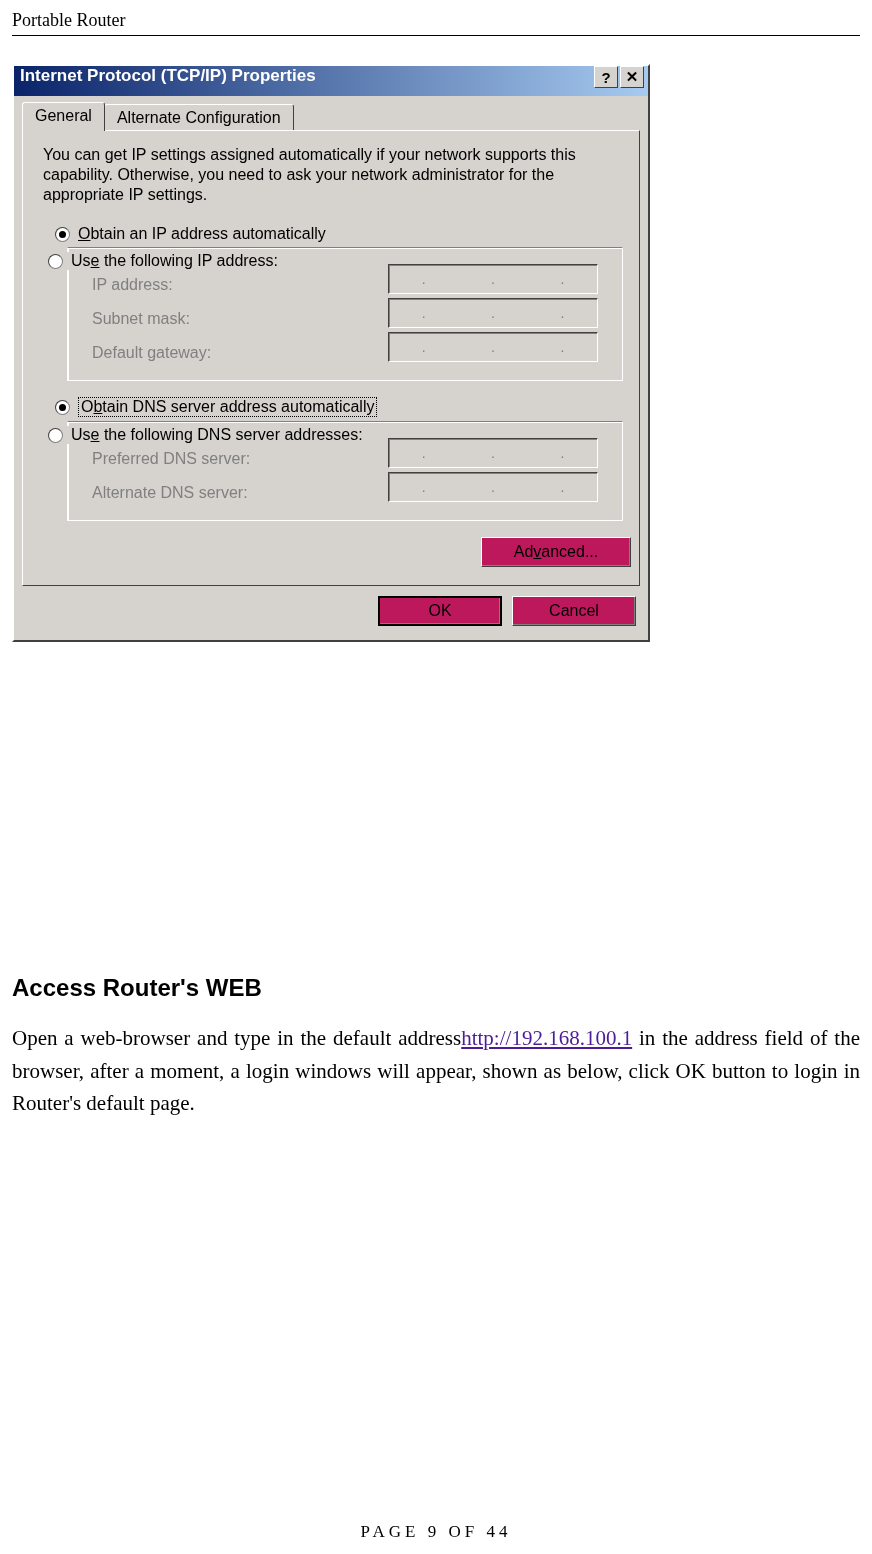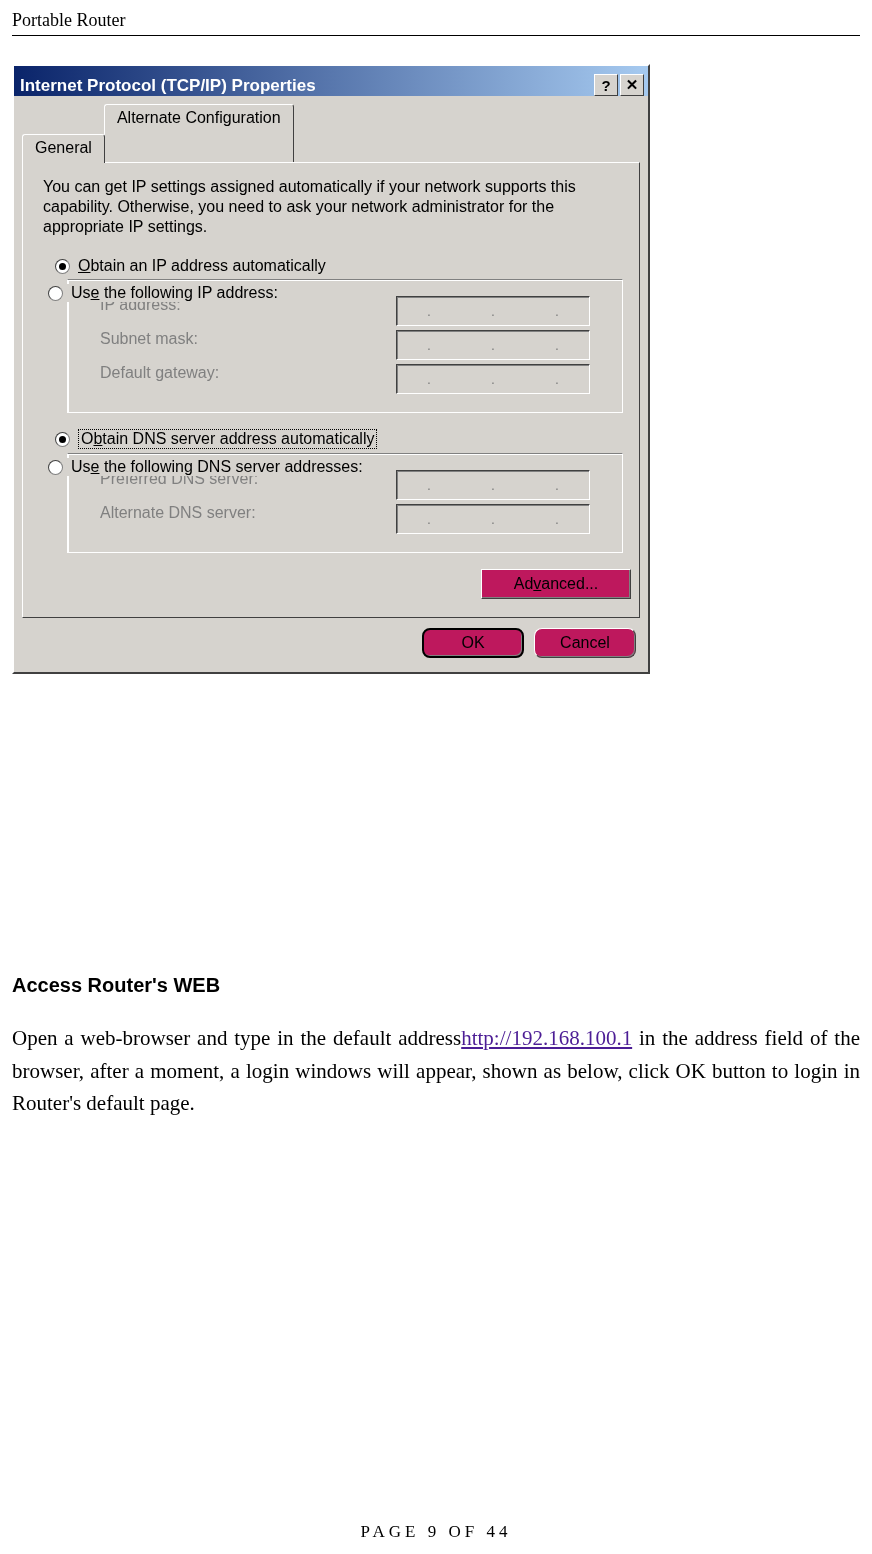--- a/index.html
+++ b/index.html
@@ -37,21 +37,21 @@
     border: 2px solid #fff;
     border-right-color: #404040;
     border-bottom-color: #404040;
     font-family: Tahoma, Arial, sans-serif;
   }
   .titlebar {
     height: 30px;
     background: linear-gradient(to right, #0a246a, #a6caf0);
     color: #fff;
     display: flex;
-    align-items: flex-end;
+    align-items: flex-start;
     padding: 0 4px 0 6px;
     font-size: 17px;
     font-weight: bold;
   }
   .titlebar .title-text { flex: 1; }
   .title-btn {
     width: 24px; height: 22px;
     background: #d6d3ce;
     border: 1px solid #fff;
     border-right-color: #404040;
@@ -73,21 +73,20 @@
     font-size: 16px;
     background: #d6d3ce;
     border: 1px solid #fff;
     border-bottom: none;
     border-right-color: #404040;
     position: relative;
     z-index: 2;
     margin-right: -1px;
     border-top-left-radius: 3px;
     border-top-right-radius: 3px;
-    margin-top: 32px;
   }
   .tab.inactive { margin-top:2px; padding-bottom:4px; z-index:1;}
   .tab-panel {
     border: 1px solid #fff;
     border-right-color: #404040;
     border-bottom-color: #404040;
     padding: 14px 8px 18px 20px;
     margin-top: -1px;
     background: #d6d3ce;
     position: relative;
@@ -122,22 +121,22 @@
     top: -12px;
     left: -20px;
     background: #d6d3ce;
     padding-right: 8px;
     display: flex;
     align-items: flex-start;
     margin-top: 16px;
   }
   .fieldset-row {
     display: flex;
-    align-items: flex-start;
-    margin: 4px 12px;
+    align-items: flex-end;
+    margin: 4px 4px;
     gap: 36px;
   }
   .disabled { color: #808080; }
   .field-label { width: 260px; font-size:16px; }
   .ip-input {
     flex: 1;
     height: 30px;
     background: #d6d3ce;
     border: 1px solid #404040;
     border-right-color:#fff; border-bottom-color:#fff;
@@ -155,29 +154,29 @@
     padding: 5px 0;
     font-family: Tahoma, Arial, sans-serif;
     text-align:center;
   }
   .btn-row-inner { display:flex; justify-content:flex-end; margin-top:6px; }
   .btn.adv { width: 150px; }
   .dlg-buttons {
     display:flex; justify-content:flex-end; gap:10px;
     padding: 10px 12px 14px 12px;
   }
-  .btn.okc { width: 102px; border-radius: 8px; }
+  .btn.okc { width: 124px; }
   .btn.ok { border:2px solid #000; padding:4px 0;}
   .section-title {
     position: absolute;
     top: 974px;
     left: 12px;
     font-family: Arial, sans-serif;
     font-weight: bold;
-    font-size: 20px;
+    font-size: 24px;
   }
   .body-text {
     position: absolute;
     top: 1022px;
     left: 12px;
     right: 12px;
     font-size: 21px;
     line-height: 1.55;
     text-align: justify;
   }

